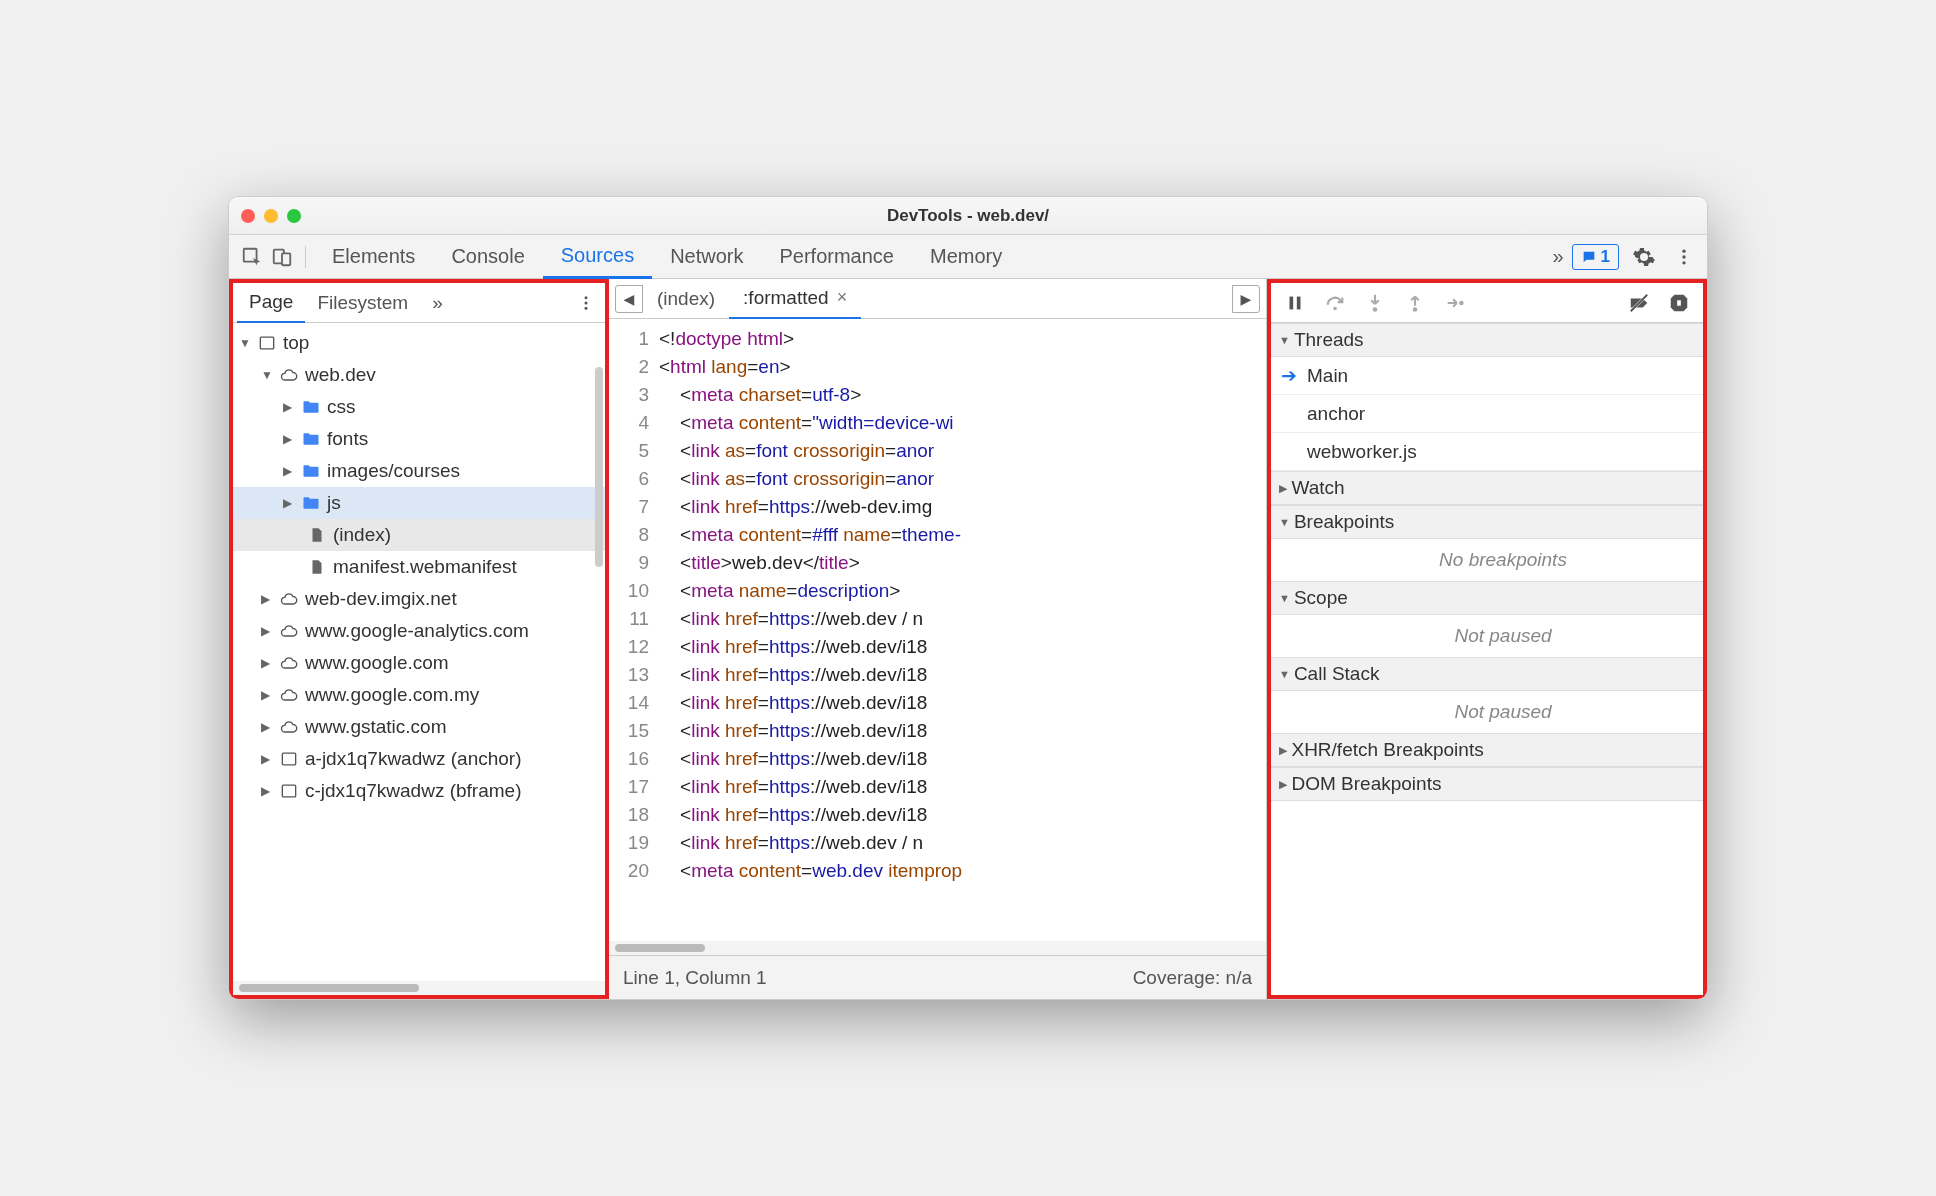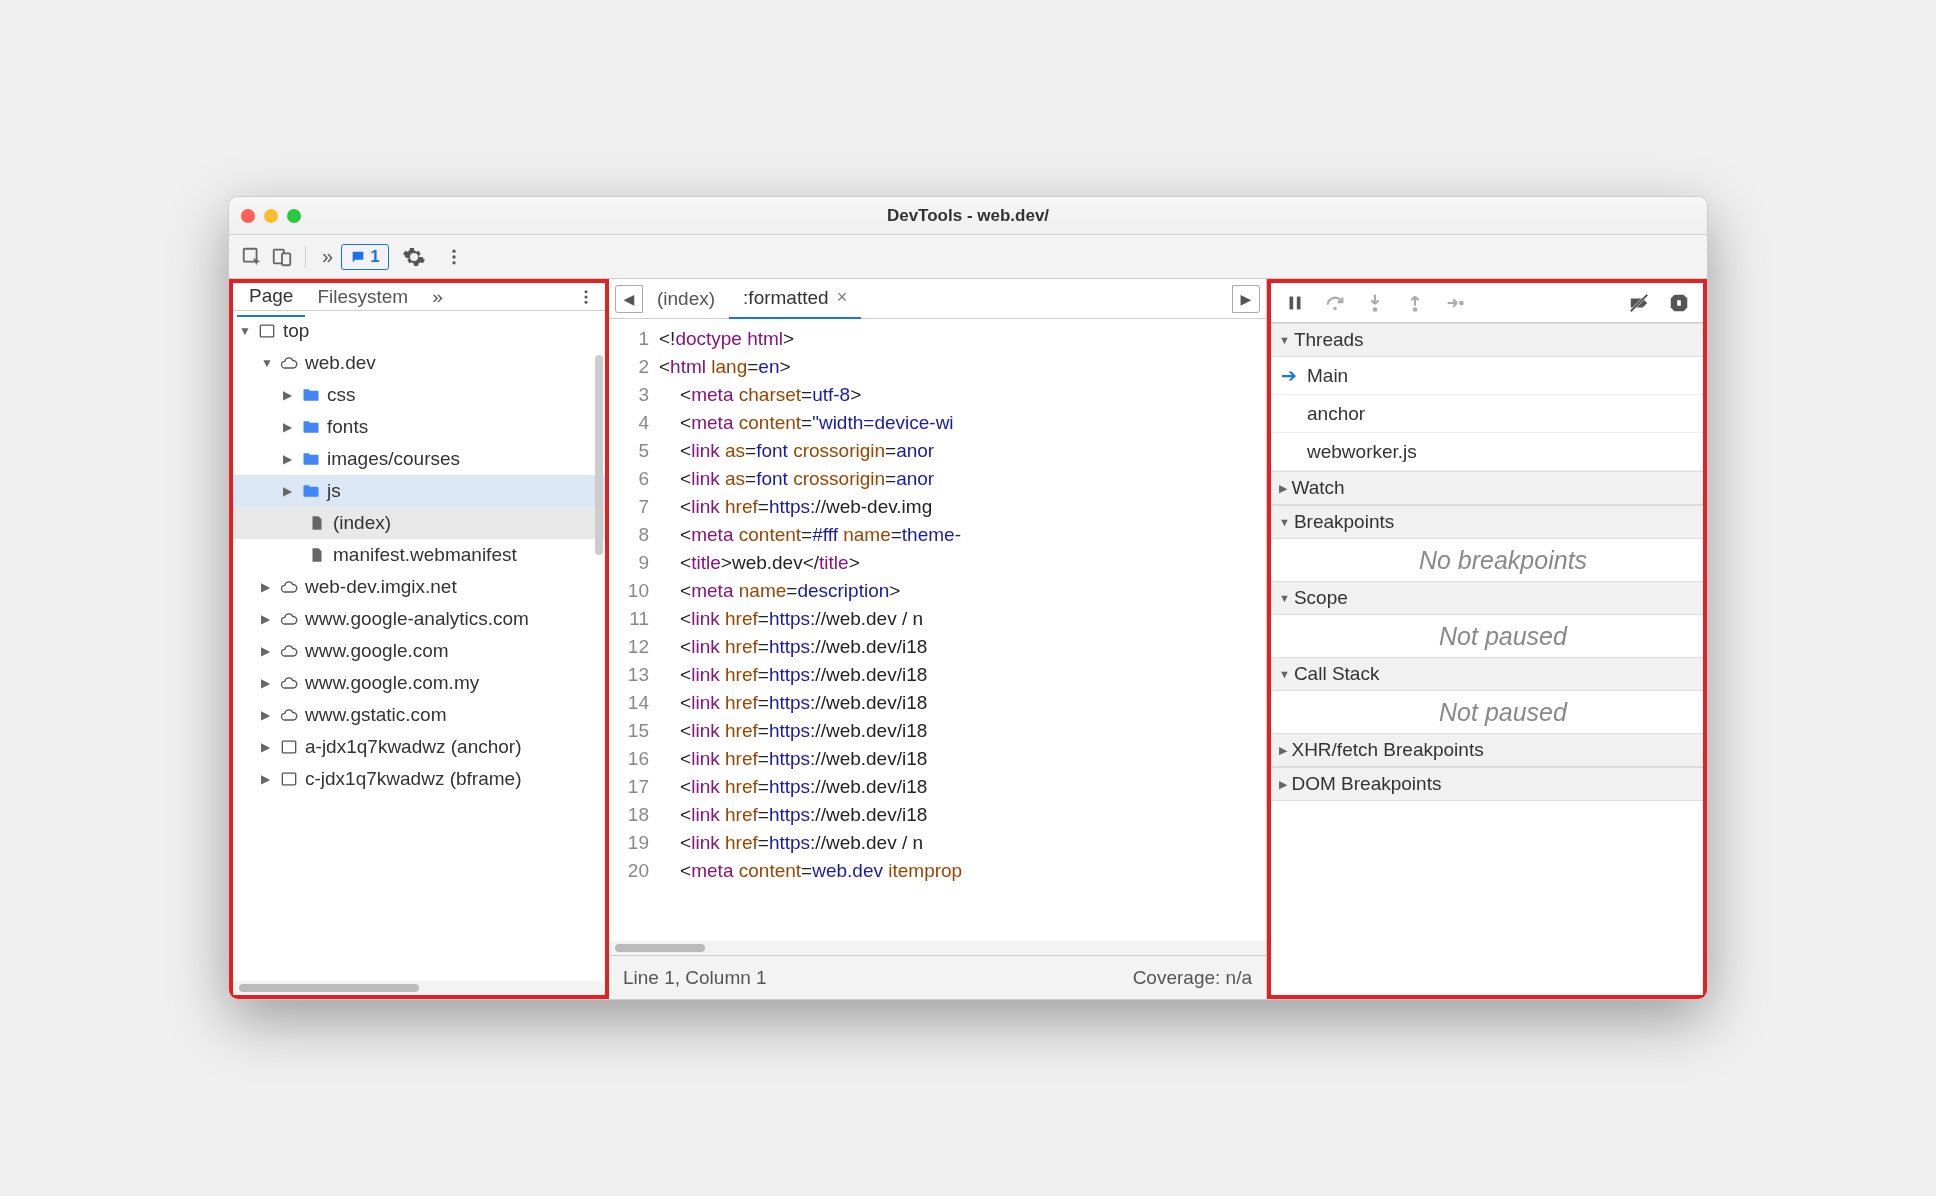--- a/index.html
+++ b/index.html
@@ -15,21 +15,21 @@
 .toolbar { height: 44px; background: #f3f3f3; border-bottom: 1px solid #ccc; display: flex; align-items: center; padding: 0 8px; }
 .tb-icon { width: 30px; height: 30px; display: flex; align-items: center; justify-content: center; color: #666; cursor: pointer; }
 .tb-sep { width: 1px; height: 22px; background: #ccc; margin: 0 8px; }
 .tabs { display: flex; gap: 0; flex: 1; }
 .tab { padding: 0 18px; height: 44px; display: flex; align-items: center; font-size: 20px; color: #555; cursor: pointer; }
 .tab.active { color: #1a73e8; border-bottom: 3px solid #1a73e8; }
 .tb-right { display: flex; align-items: center; gap: 10px; }
 .msg-badge { display: flex; align-items: center; gap: 4px; border: 1px solid #1a73e8; border-radius: 3px; padding: 2px 8px; color: #1a73e8; font-size: 17px; font-weight: 600; }
 .content { display: flex; height: 720px; }
 .left-panel { width: 380px; border-right: 1px solid #ccc; display: flex; flex-direction: column; border: 4px solid #e52020; position: relative; }
-.left-tabs { height: 28px; display: flex; align-items: center; border-bottom: 1px solid #ccc; padding: 0 4px; }
+.left-tabs { height: 40px; display: flex; align-items: center; border-bottom: 1px solid #ccc; padding: 0 4px; }
 .ltab { padding: 0 12px; height: 40px; display: flex; align-items: center; font-size: 19px; color: #555; cursor: pointer; }
 .ltab.active { border-bottom: 2px solid #1a73e8; color: #333; }
 .tree { flex: 1; overflow: auto; padding: 4px 0; font-size: 19px; color: #333; }
 .tree-row { display: flex; align-items: center; height: 32px; padding-left: 6px; cursor: pointer; white-space: nowrap; }
 .tree-row.selected { background: #dce7f5; }
 .tree-row .arrow { width: 16px; color: #666; font-size: 12px; }
 .tree-row .icon { width: 24px; display: flex; align-items: center; justify-content: center; margin-right: 4px; }
 .folder-icon { fill: #4285f4; }
 .file-icon { fill: #666; }
 .cloud-icon, .frame-icon { fill: none; stroke: #555; stroke-width: 1.6; }
@@ -53,21 +53,21 @@
 .chthumb { height: 8px; width: 90px; background: #bbb; border-radius: 4px; }
 .statusbar { height: 44px; border-top: 1px solid #ccc; display: flex; align-items: center; justify-content: space-between; padding: 0 14px; font-size: 19px; color: #555; background: #f3f3f3; }
 .right-panel { width: 440px; display: flex; flex-direction: column; border: 4px solid #e52020; }
 .dbg-toolbar { height: 40px; display: flex; align-items: center; gap: 12px; padding: 0 10px; border-bottom: 1px solid #ccc; }
 .dbg-btn { width: 28px; height: 28px; display: flex; align-items: center; justify-content: center; color: #888; cursor: pointer; }
 .dbg-btn svg { width: 22px; height: 22px; }
 .section-hdr { height: 34px; background: #f1f1f1; border-top: 1px solid #ddd; border-bottom: 1px solid #ddd; display: flex; align-items: center; padding: 0 8px; font-size: 19px; color: #333; cursor: pointer; gap: 4px; }
 .section-body { background: #fff; }
 .thread-row { height: 38px; display: flex; align-items: center; padding: 0 10px; font-size: 19px; color: #333; border-bottom: 1px solid #eee; cursor: pointer; gap: 8px; }
 .thread-arrow { color: #1a73e8; width: 18px; }
-.empty-msg { height: 42px; display: flex; align-items: center; justify-content: center; font-size: 25px; font-style: italic; color: #888; margin-left: 32px; }
+.empty-msg { height: 42px; display: flex; align-items: center; justify-content: center; font-size: 19px; font-style: italic; color: #888; margin-left: 32px; }
 .rscroll { position: absolute; right: 2px; top: 44px; width: 8px; height: 200px; background: #ccc; border-radius: 4px; }
 </style>
 </head>
 <body>
 
 <div class="window">
 
   <div class="titlebar">
     <div class="traffic">
       <div class="tl red"></div>
@@ -84,20 +84,28 @@
           <path d="M13 13 l8 4 -3 1 -1 3 z" fill="currentColor" stroke="none"></path>
         </svg>
     </div>
     <div class="tb-icon">
       <svg width="22" height="22" viewBox="0 0 24 24" fill="none" stroke="currentColor" stroke-width="2">
           <rect x="3" y="4" width="11" height="15" rx="1"></rect>
           <rect x="12" y="8" width="9" height="13" rx="1" fill="#f3f3f3"></rect>
         </svg>
     </div>
     <div class="tb-sep"></div>
+    <div class="tabs" id="main-tabs">
+        <div class="tab">Elements</div>
+        <div class="tab">Console</div>
+        <div class="tab active">Sources</div>
+        <div class="tab">Network</div>
+        <div class="tab">Performance</div>
+        <div class="tab">Memory</div>
+      </div>
     <div class="tab" style="padding:0 8px">»</div>
     <div class="tb-right">
       <div class="msg-badge">
         <svg width="16" height="16" viewBox="0 0 24 24" fill="#1a73e8">
             <path d="M4 4h16v12H8l-4 4z"></path>
           </svg>
         <span>1</span>
       </div>
       <div class="tb-icon">
         <svg width="24" height="24" viewBox="0 0 24 24" fill="#555">

